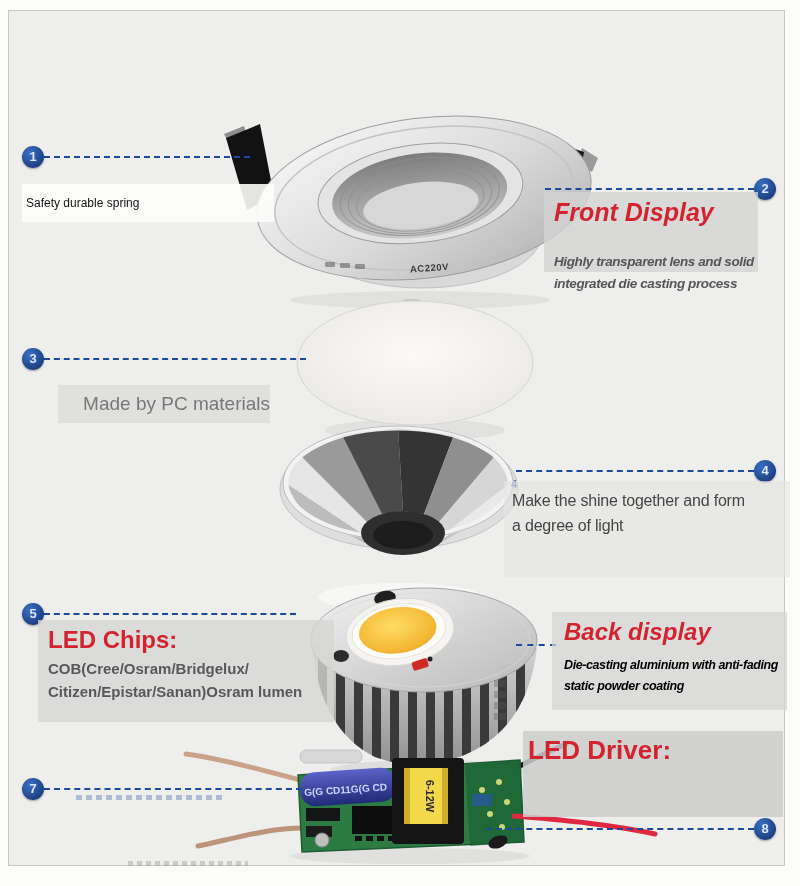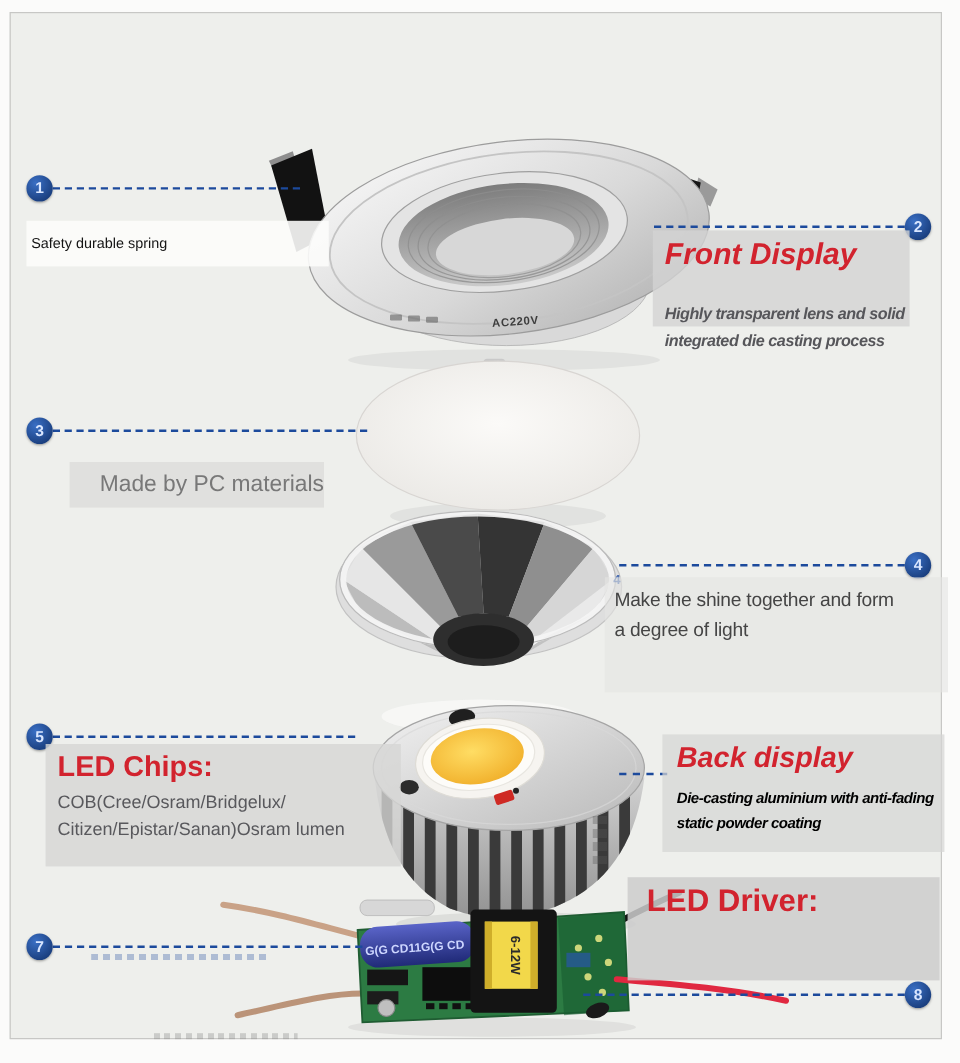--- a/index.html
+++ b/index.html
@@ -20,26 +20,26 @@
   .front-note .title{font-style:italic;font-size:25px;}
   .front-note .desc{font-style:italic;font-weight:600;font-size:13.5px;letter-spacing:-.4px;
                     color:#56565a;line-height:1.6;margin-top:24px;white-space:nowrap;}
   .pc-note{left:58px;top:385px;width:212px;height:38px;background:rgba(219,219,218,.75);
            font-size:19px;color:#787878;text-align:right;line-height:38px;}
   .cup-note{left:504px;top:481px;width:286px;height:96px;background:rgba(228,228,227,.6);padding:4px 8px;}
   .cup-note .title{font-size:24px;}
   .cup-note .desc{font-size:16px;letter-spacing:-.2px;color:#454545;line-height:1.55;margin-top:4px;white-space:nowrap;}
   .chips-note{left:38px;top:620px;width:296px;height:102px;background:rgba(214,214,213,.8);padding:6px 10px;}
   .chips-note .title{font-size:24px;}
-  .chips-note .desc{font-size:15px;color:#58585c;line-height:1.5;margin-top:4px;white-space:nowrap;}
+  .chips-note .desc{font-size:15px;color:#58585c;line-height:1.5;margin-top:4px;white-space:nowrap;font-weight:bold;}
   .back-note{left:552px;top:590px;width:235px;height:98px;background:rgba(213,213,212,.72);padding:6px 6px 6px 12px;margin-top:22px;}
   .back-note .title{font-style:italic;font-size:24px;}
   .back-note .desc{font-style:italic;font-weight:600;font-size:12.5px;letter-spacing:-.4px;
                    color:#000000;line-height:1.7;margin-top:9px;white-space:nowrap;}
-  .driver-note{left:523px;top:731px;width:260px;height:86px;background:rgba(205,205,204,.85);padding:4px 16px;}
+  .driver-note{left:523px;top:731px;width:260px;height:86px;background:rgba(205,205,204,.85);padding:4px 5px;}
   .driver-note .title{font-size:26px;}
   .driver-note .desc{font-size:17px;letter-spacing:-.3px;color:#3c3c40;line-height:1.4;margin-top:2px;white-space:nowrap;}
   .ghost4{position:absolute;left:511px;top:478px;font-size:11px;font-weight:bold;color:#2b55a8;opacity:.8;}
   .smudge{position:absolute;filter:blur(.6px);}
   .smudge.blue{background:repeating-linear-gradient(90deg,rgba(40,80,160,.32) 0 6px,transparent 6px 10px);}
   .smudge.gray{background:repeating-linear-gradient(90deg,rgba(120,120,120,.3) 0 5px,transparent 5px 9px);}
   .smudge.vcjk{background:repeating-linear-gradient(0deg,rgba(90,90,90,.35) 0 7px,transparent 7px 11px);}
 </style>
 </head>
 <body>

